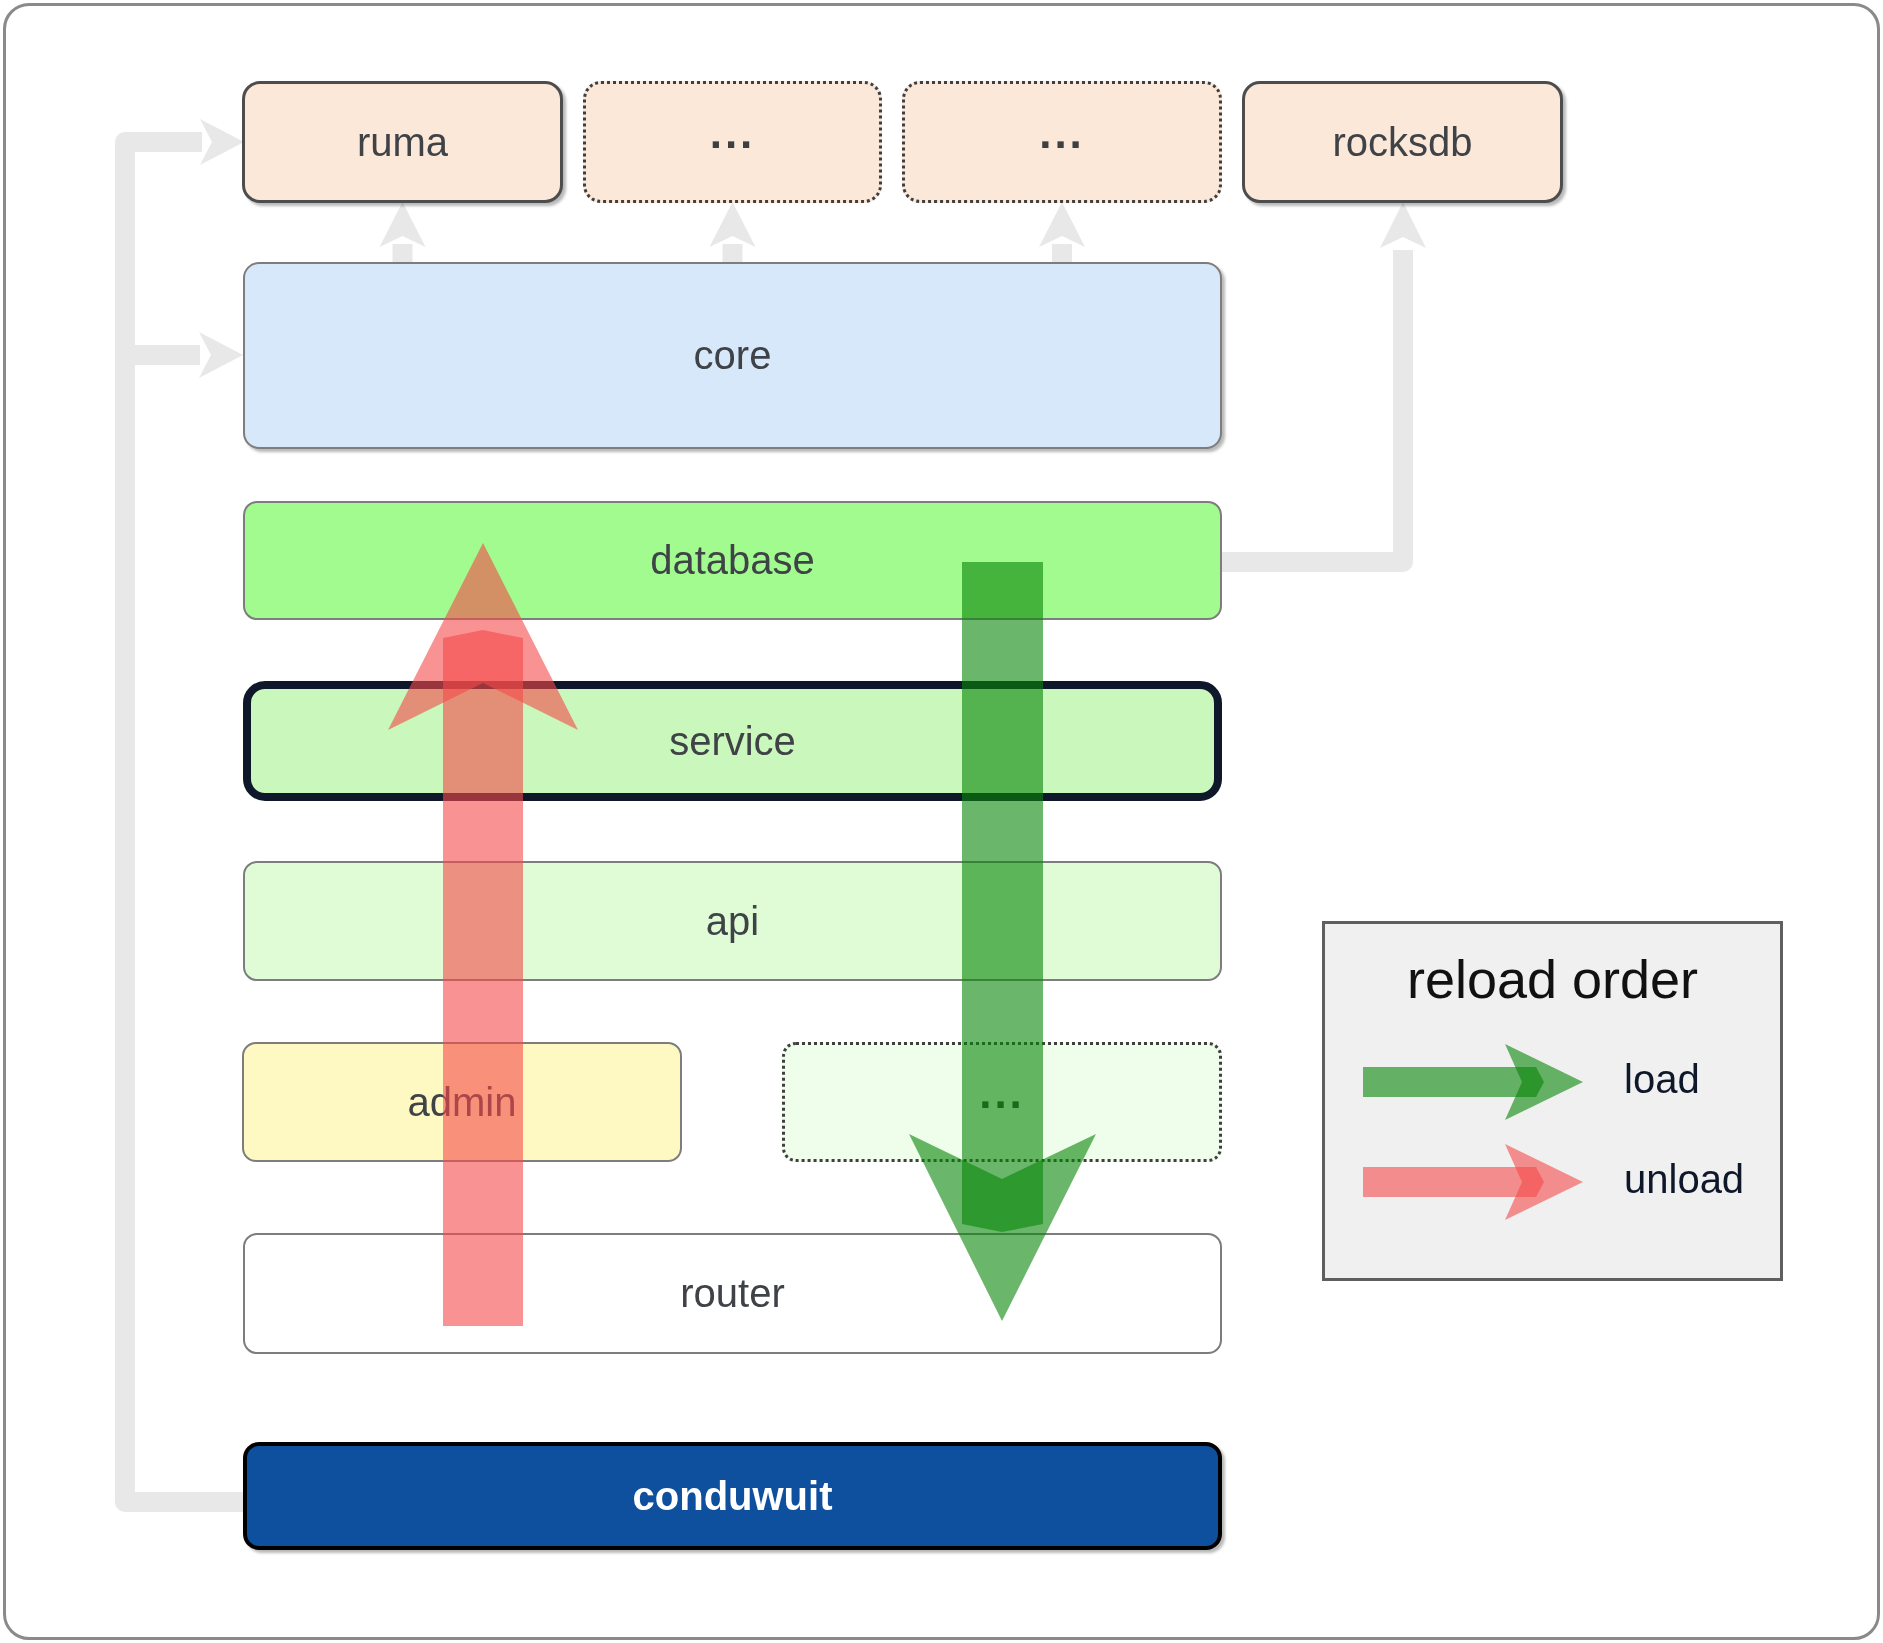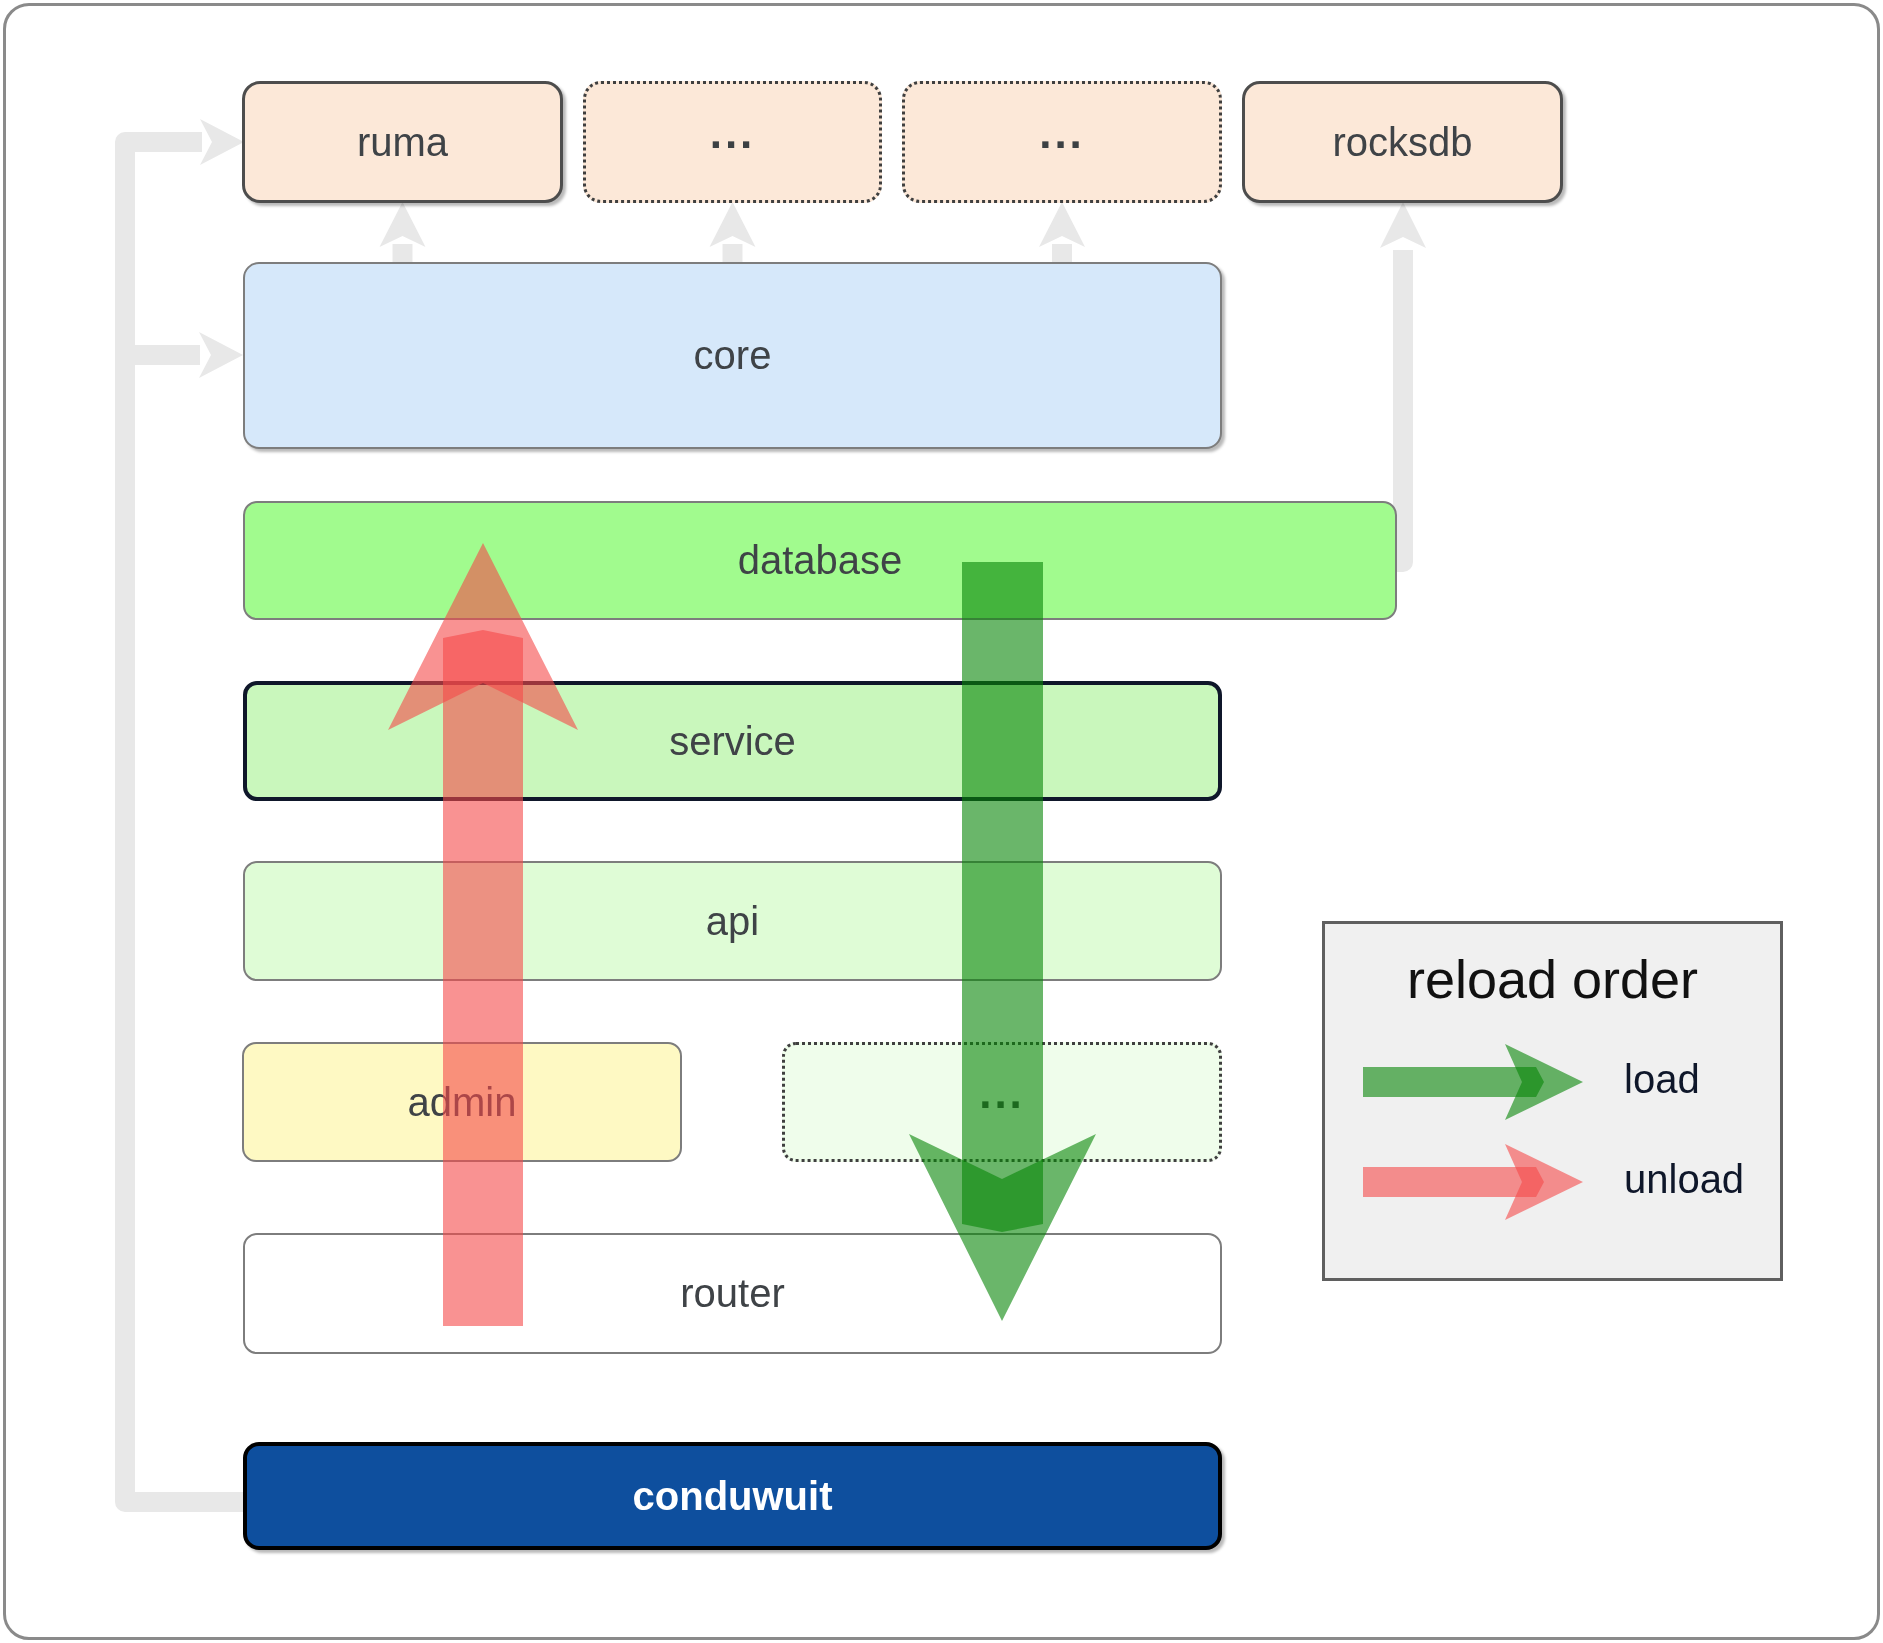--- a/index.html
+++ b/index.html
@@ -23,22 +23,22 @@
     box-sizing:border-box;
     font-size:40px;color:#3f4347;
     border-radius:16px;
   }
   .box .lbl{position:relative;}
   .top-box{background:#fce8d8;border:3px solid #4d4d4d;border-radius:18px;}
   .top-box.dotted{border:3px dotted #3f3f3f;}
   .shadowed{box-shadow:3px 3px 3px rgba(0,0,0,0.28);}
   .dots{font-weight:700;letter-spacing:3px;color:#3c4043;transform:translateY(-9px);font-size:44px;}
   #core-box{left:243px;top:262px;width:979px;height:187px;background:#d6e8fa;border:2px solid #7d7d7d;}
-  #database-box{left:243px;top:501px;width:1154px;height:119px;background:#a1fb8e;border:2px solid #7d7d7d;border-radius:14px;}
-  #service-box{left:243px;top:681px;width:979px;height:120px;background:#c9f7bc;border:4px solid #0f172a;border-radius:14px;}
+  #database-box{left:243px;top:501px;width:979px;height:119px;background:#a1fb8e;border:2px solid #7d7d7d;border-radius:14px;}
+  #service-box{left:243px;top:681px;width:979px;height:120px;background:#c9f7bc;border:8px solid #0f172a;border-radius:22px;}
   #api-box{left:243px;top:861px;width:979px;height:120px;background:#dffcd6;border:2px solid #7d7d7d;border-radius:14px;}
   #admin-box{left:242px;top:1042px;width:440px;height:120px;background:#fef9c3;border:2px solid #7d7d7d;border-radius:14px;}
   #admin-dots-box{left:782px;top:1042px;width:440px;height:120px;background:#effdeb;border:3px dotted #3f3f3f;border-radius:14px;}
   #router-box{left:243px;top:1221px;width:979px;height:121px;background:#ffffff;border:2px solid #7d7d7d;border-radius:14px;margin-top:12px;}
   #conduwuit-box{left:243px;top:1442px;width:979px;height:108px;background:#0e4f9e;border:4px solid #000000;color:#ffffff;font-weight:600;}
   #ruma-box{left:242px;top:81px;width:321px;height:122px;}
   #dots1-box{left:583px;top:81px;width:299px;height:122px;}
   #dots2-box{left:902px;top:81px;width:320px;height:122px;}
   #rocksdb-box{left:1242px;top:81px;width:321px;height:122px;}
   #legend-box{

